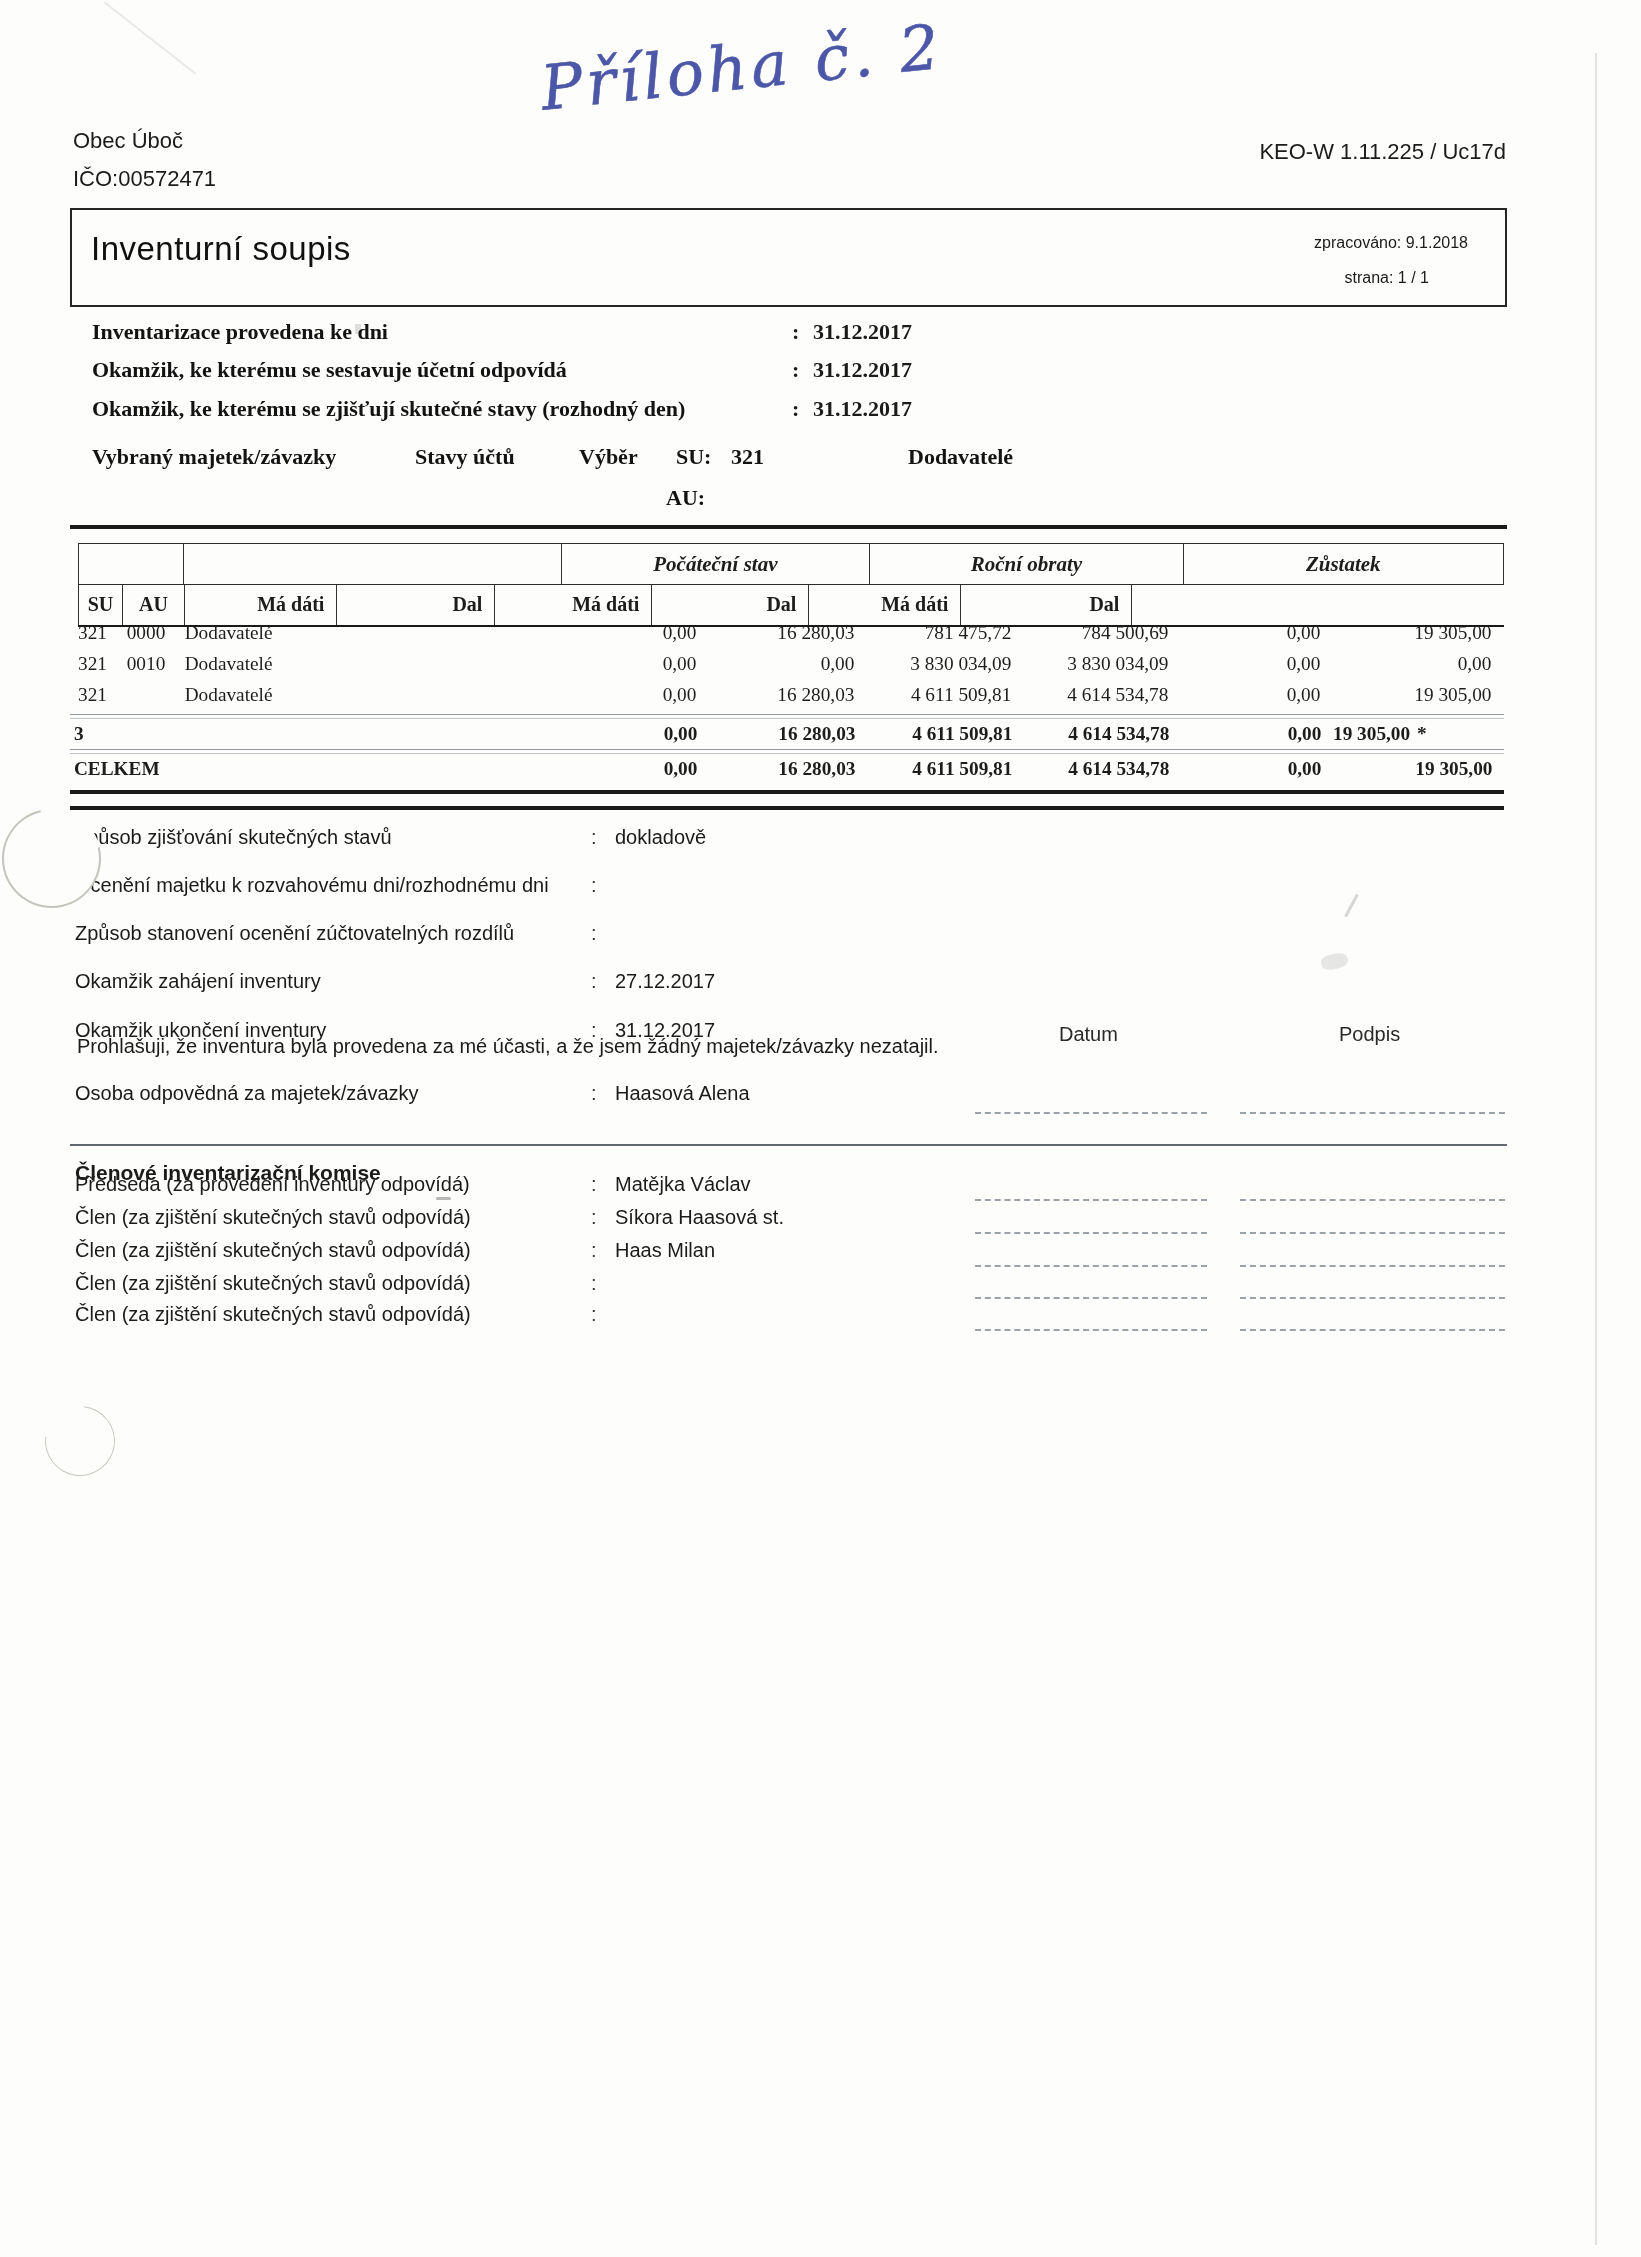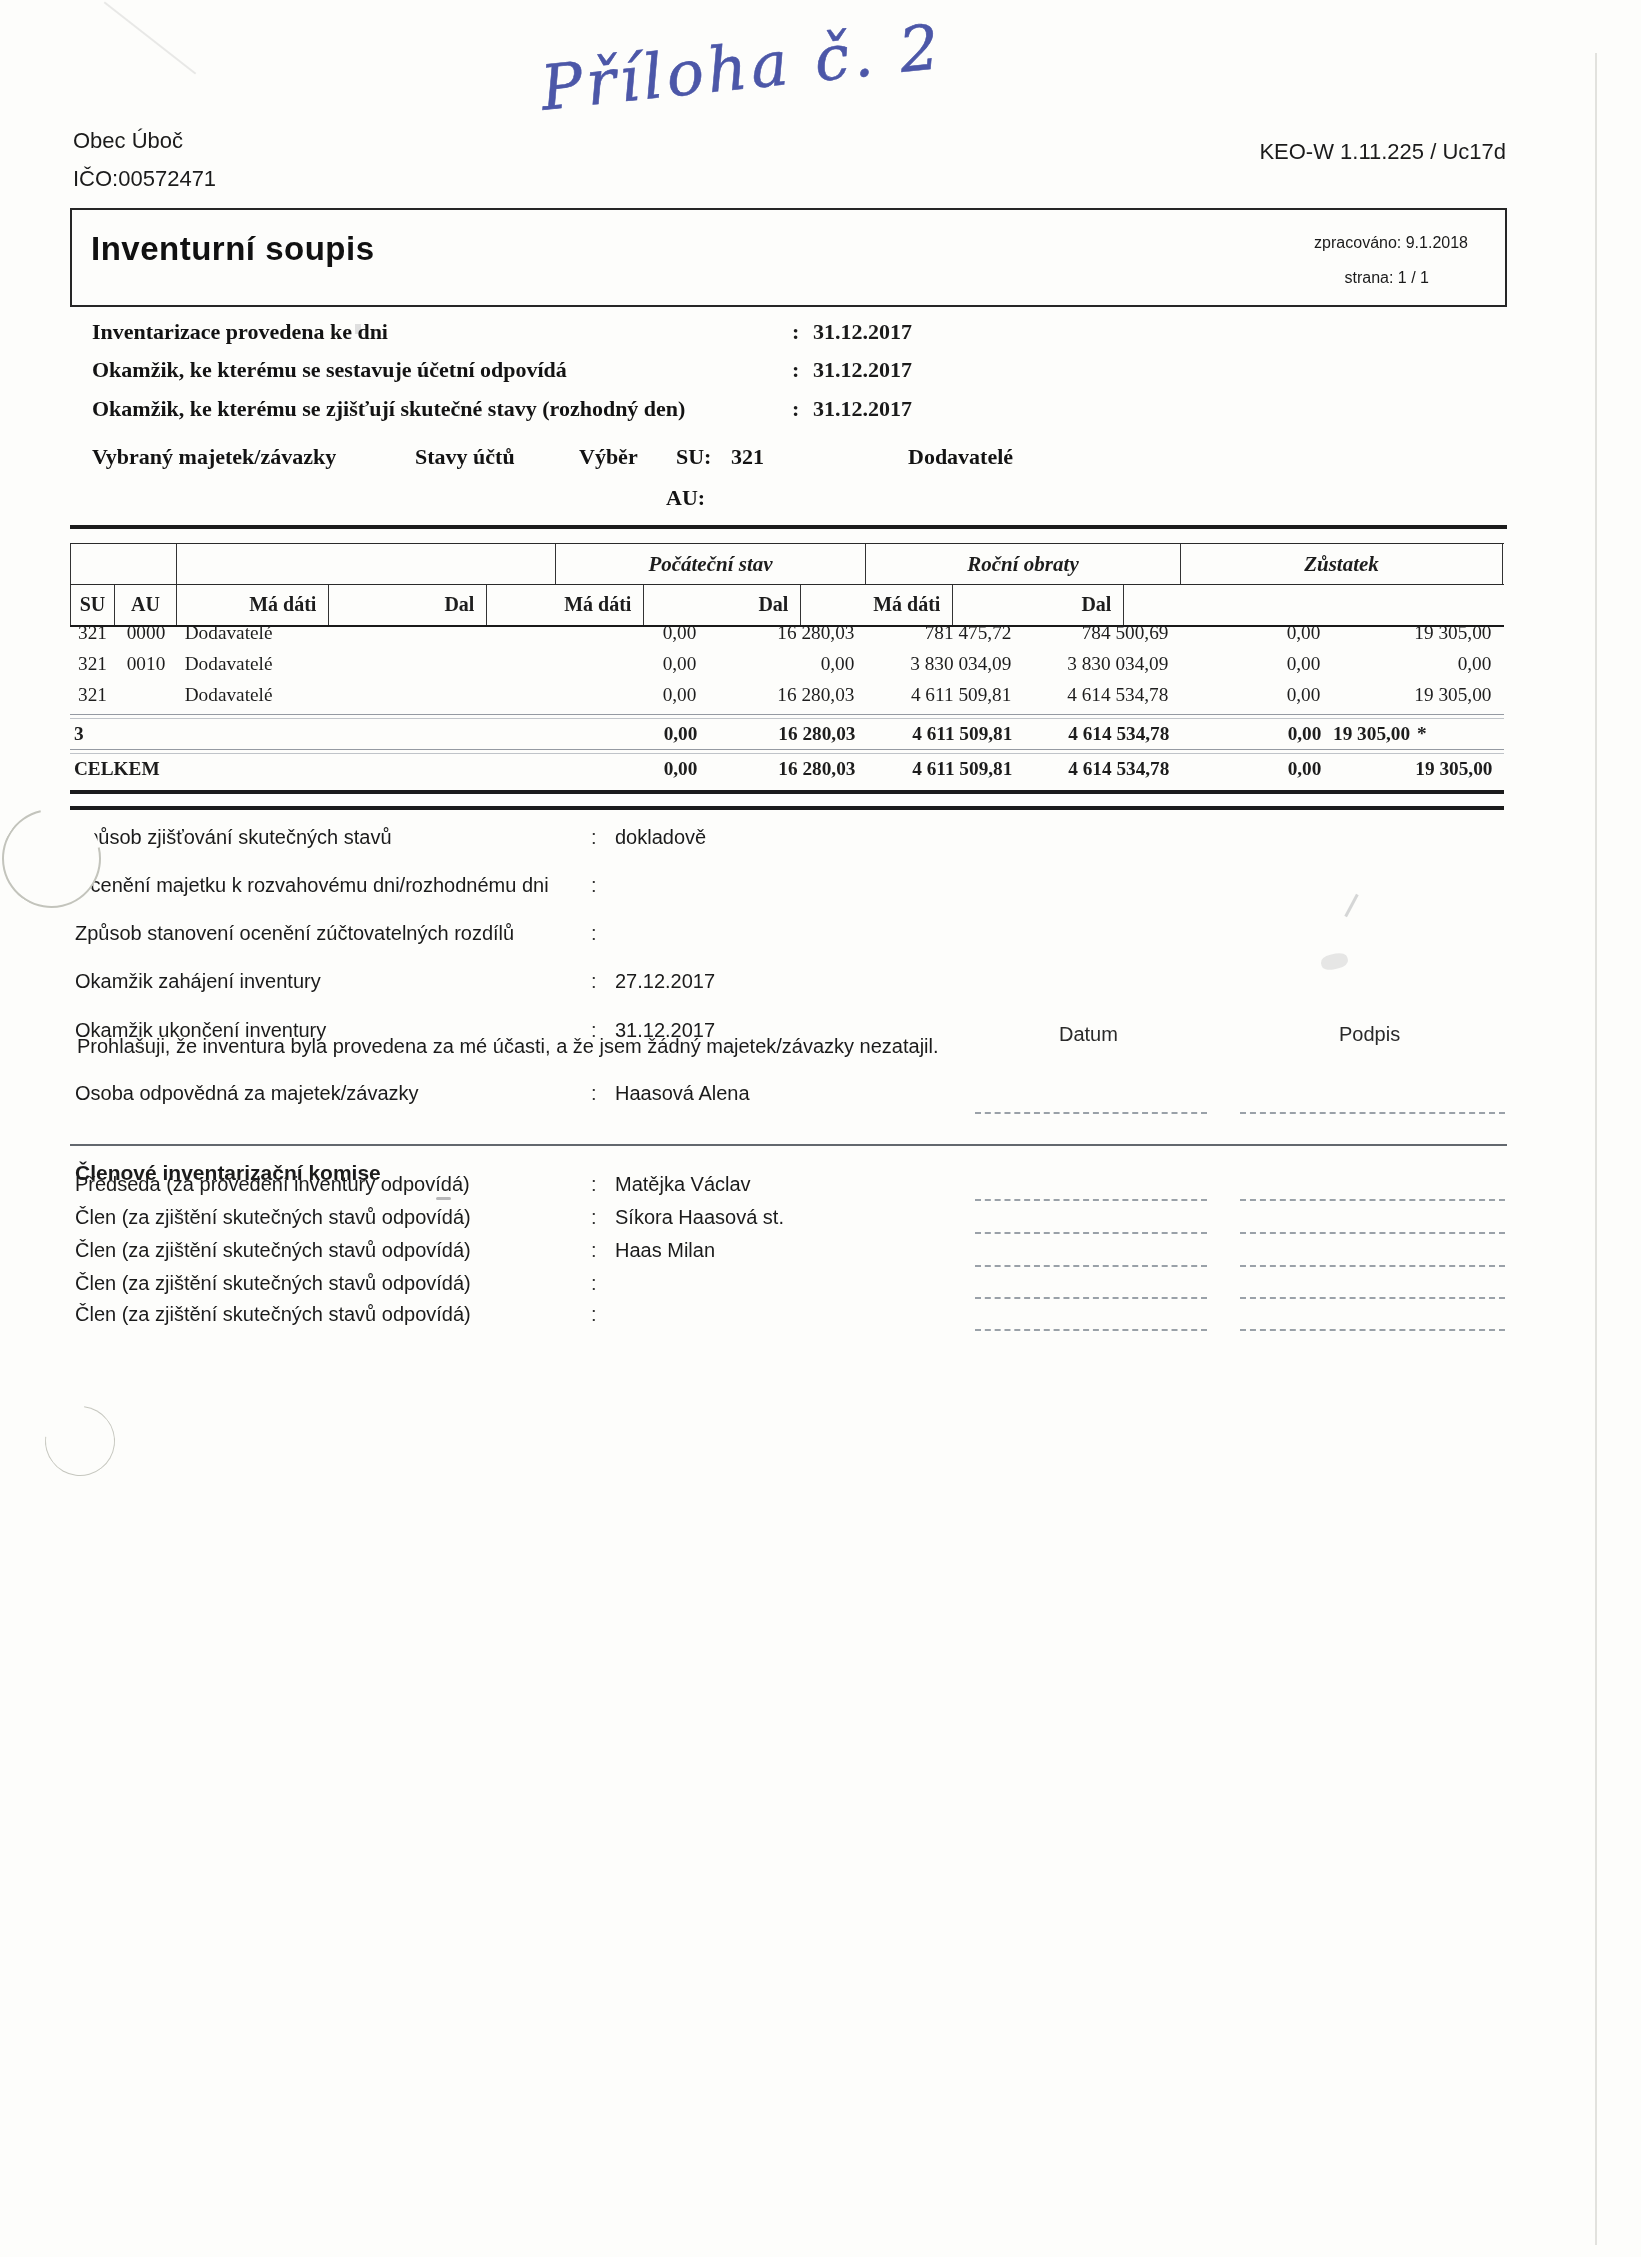--- a/index.html
+++ b/index.html
@@ -9,33 +9,33 @@
   .sans{font-family:"Liberation Sans","DejaVu Sans",sans-serif;}
   .serif{font-family:"Liberation Serif","DejaVu Serif",serif;}
 
   
   .org{left:73px;top:128px;font-size:22px;}
   .ico{left:73px;top:166px;font-size:22px;}
   .sys{left:1120px;top:139px;width:386px;text-align:right;font-size:22px;}
 
   
   .titlebox{left:70px;top:208px;width:1437px;height:99px;border:2.9px solid #262626;box-sizing:border-box;}
-  .title{left:91px;top:230px;font-size:33px;font-weight:bold;letter-spacing:0.5px;color:#111;}
+  .title{left:91px;top:230px;font-size:33px;font-weight:normal;letter-spacing:0.5px;color:#111;}
   .procblock{left:1062px;top:225px;width:406px;text-align:right;font-size:16px;line-height:35px;}
   .strana{padding-right:39px;}
 
   
   .slbl{left:92px;font-size:22px;font-weight:bold;color:#131313;}
   .scol{left:792px;font-size:22px;font-weight:bold;}
   .sval{left:813px;font-size:22px;font-weight:bold;}
   .sep-thick{left:70px;top:525px;width:1437px;height:3.9px;background:#1c1c1c;}
 
   
   .tbl{left:70px;top:543px;width:1434px;height:268px;font-size:19.3px;color:#1d1d1d;}
-  .trow{display:flex;box-sizing:border-box;}
+  .trow{display:flex;box-sizing:border-box;margin-left:8px;}
   .ghead{height:42px;border-top:1.9px solid #2a2a2a;border-bottom:1.4px solid #2a2a2a;}
   .ghead .gc{box-sizing:border-box;border-right:1.4px solid #333;line-height:41px;text-align:center;
              font-weight:bold;font-style:italic;font-size:21px;}
   .ghead .gc:first-child{border-left:1.4px solid #333;}
   .shead{height:42px;border-bottom:2.9px solid #191919;}
   .shead .sc{box-sizing:border-box;border-right:1.4px solid #333;line-height:39px;
              font-weight:bold;font-size:20px;}
   .shead .sc:first-child{border-left:1.4px solid #333;}
   .w1{width:45px}.w2{width:62px}.w3{width:379px}.w4{width:152px}.w5{width:158px}
   .w6{width:157px}.w7{width:157px}.w8{width:152px}.w9{width:171px}

